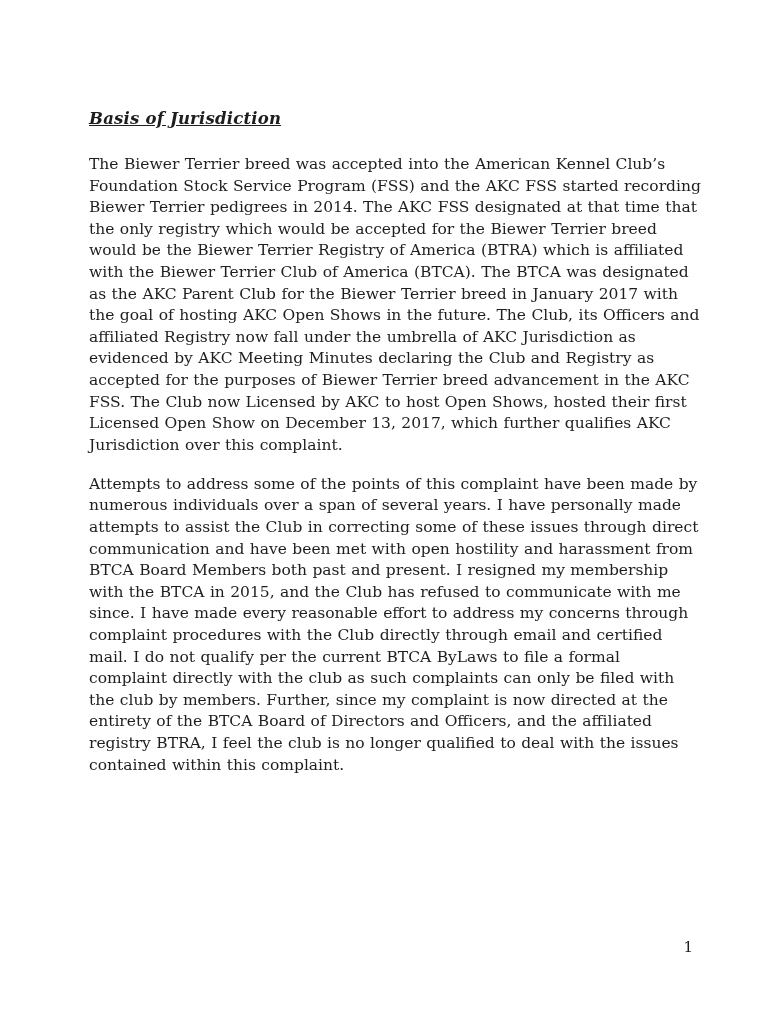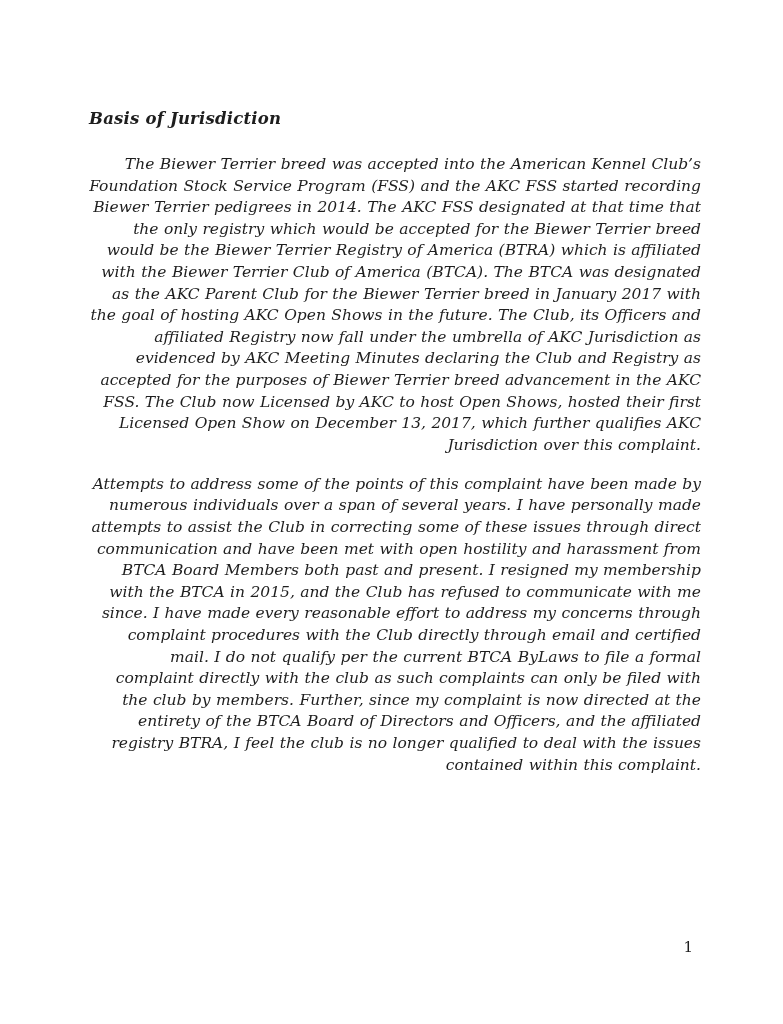--- a/index.html
+++ b/index.html
@@ -22,28 +22,28 @@
     top: 108px;
     width: 612px;
   }
   .heading {
     font-size: 16.5px;
     font-weight: bold;
     font-style: italic;
     line-height: 22px;
     margin: 0 0 24px 0;
     letter-spacing: 0.2px;
+    text-decoration: underline;
   }
   .para {
     font-size: 15.5px;
     line-height: 21.6px;
     margin: 0 0 17.5px 0;
-    text-align: right;
+    text-align: left;
     word-spacing: 0.5px;
-    font-style: italic;
   }
   .page-number {
     position: absolute;
     top: 938px;
     right: 90px;
     font-size: 15px;
     line-height: 18px;
     color: #1e1e1e;
   }
 </style>

